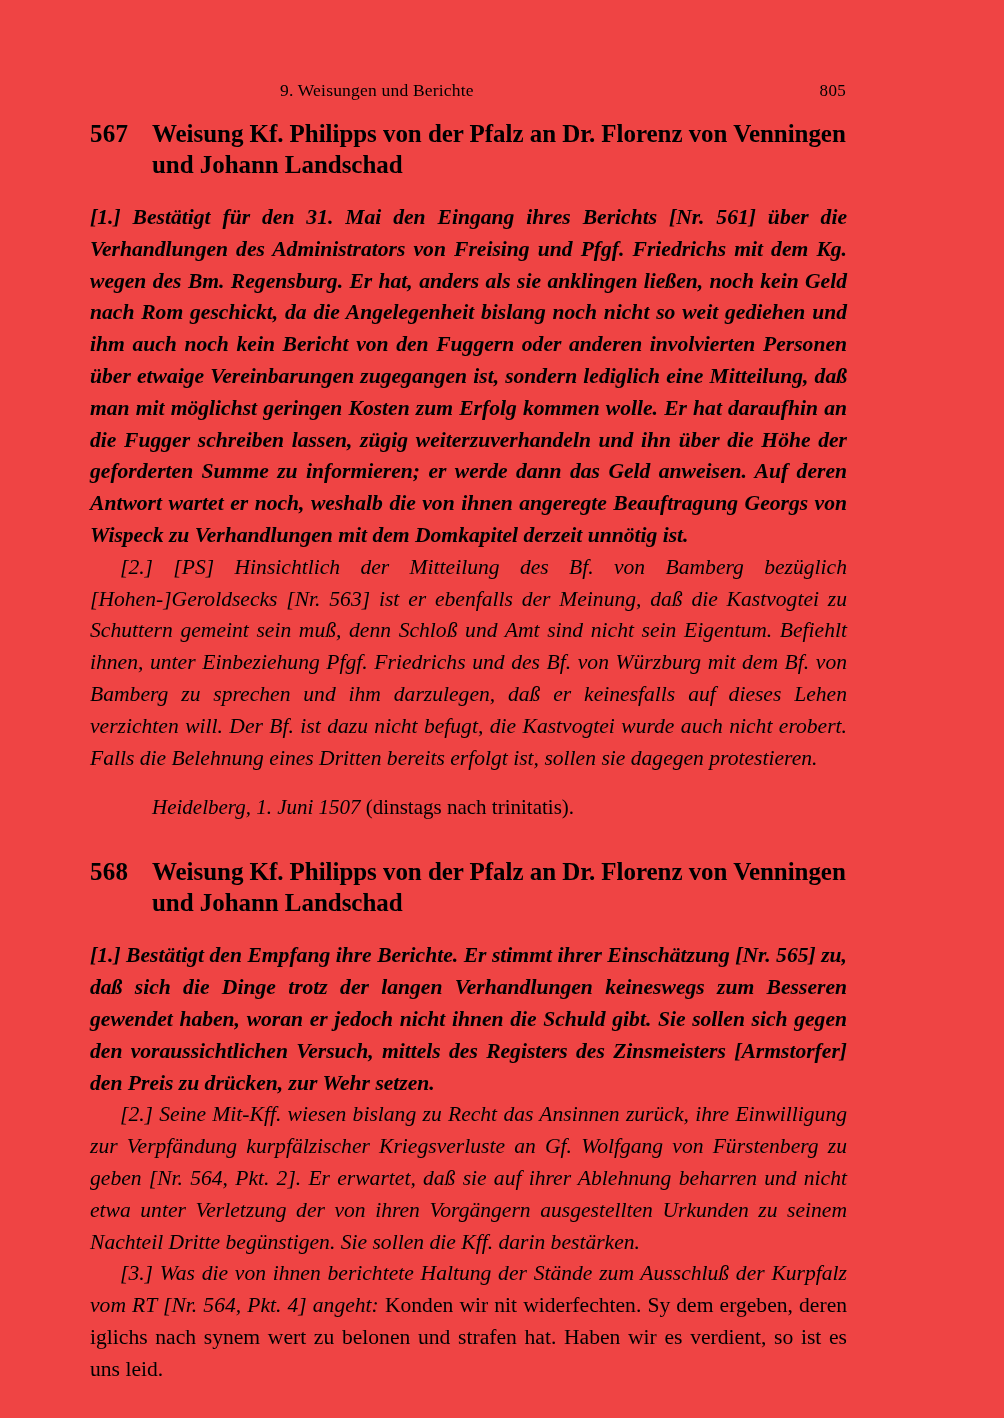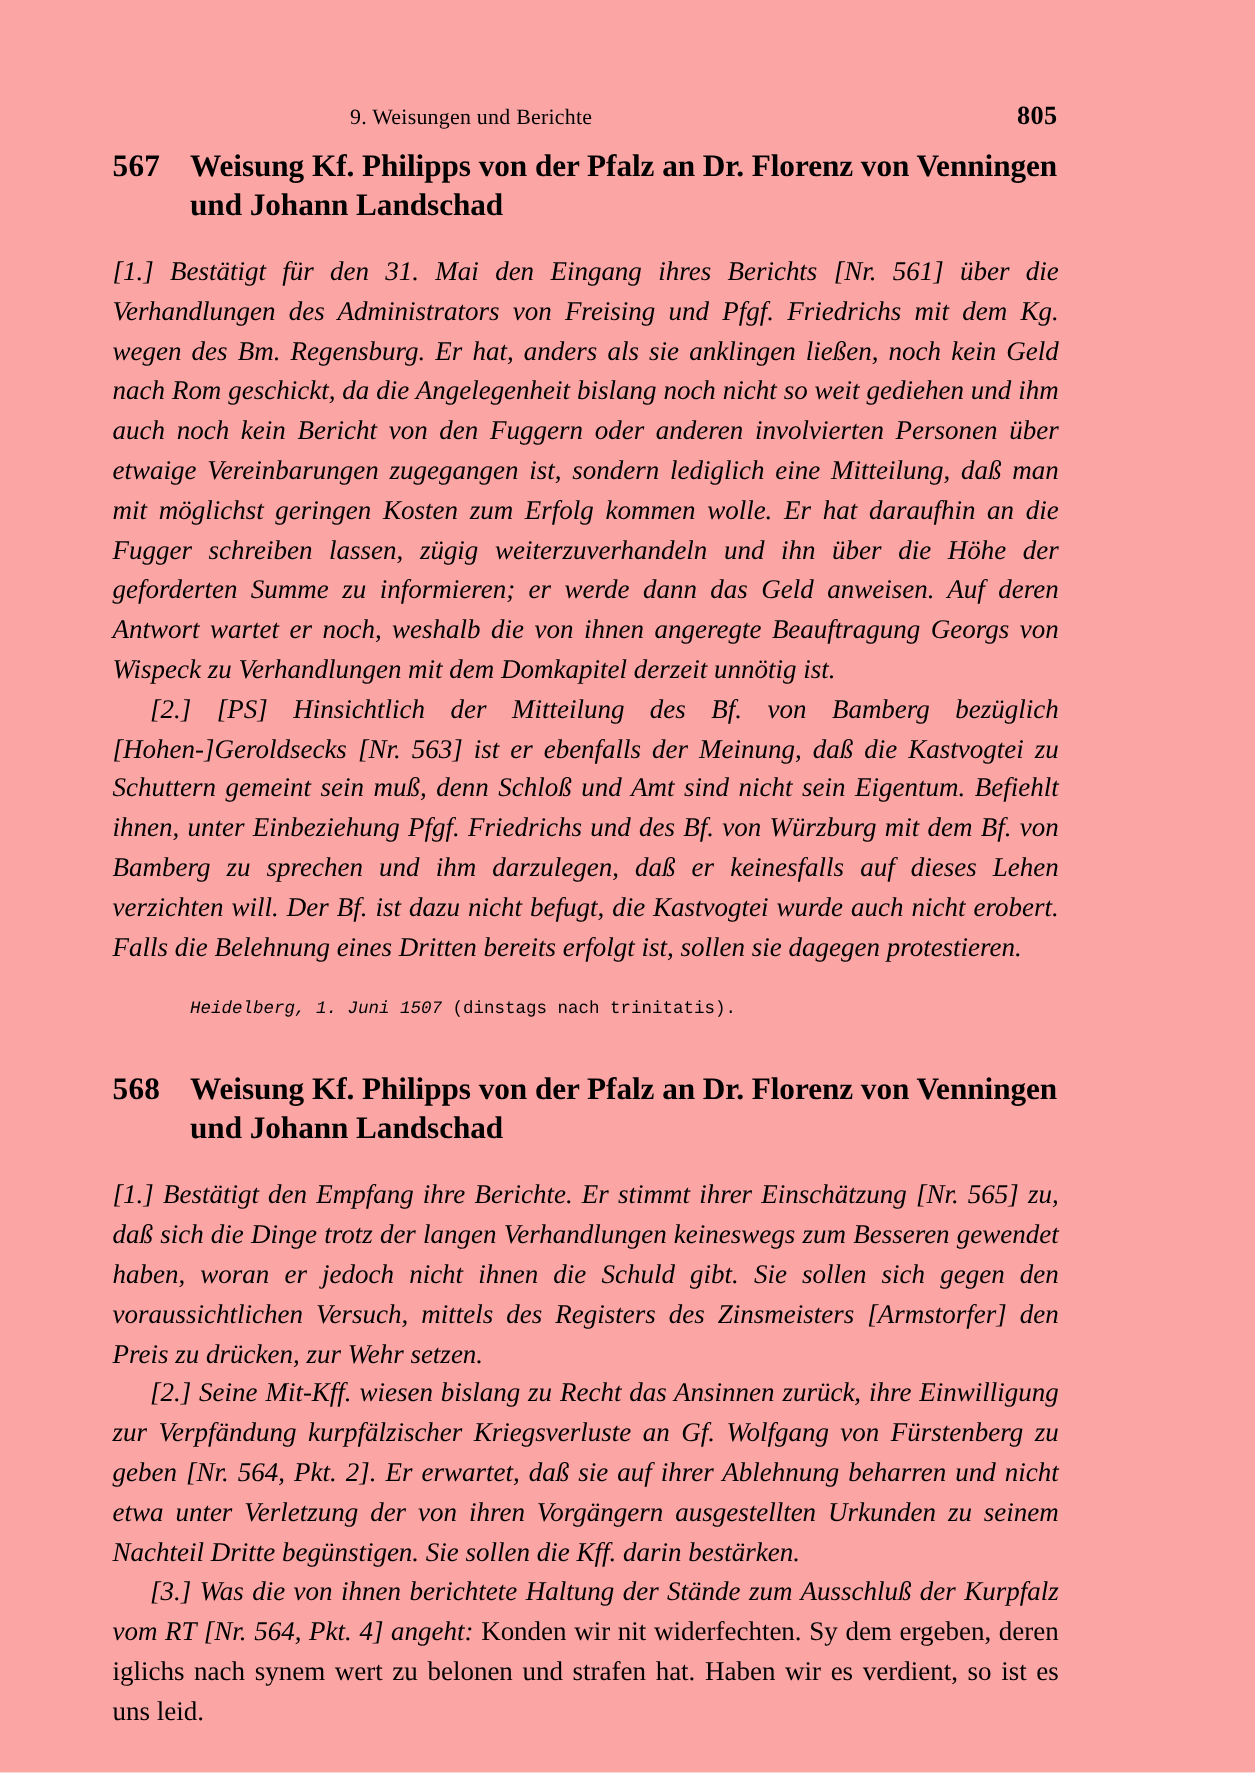--- a/index.html
+++ b/index.html
@@ -8,21 +8,21 @@
     background: #ffffff;
   }
   body {
     font-family: "Liberation Serif", "DejaVu Serif", serif;
     color: #000000;
   }
   .page {
     position: relative;
     width: 1004px;
     height: 1418px;
-    background: #fca5a5;
+    background: #ef4444;
     overflow: hidden;
     box-sizing: border-box;
   }
 
   
   .running-head {
     position: absolute;
     left: 90px;
     top: 80px;
     width: 756px;
@@ -31,23 +31,22 @@
     align-items: baseline;
   }
   .running-head-title {
     font-size: 17.5px;
     letter-spacing: 0.2px;
     margin-left: 190px;
     white-space: nowrap;
   }
   .running-head-pageno {
     margin-left: auto;
-    font-size: 21px;
+    font-size: 17px;
     letter-spacing: 0.3px;
-    font-weight: bold;
   }
 
   
   .column {
     position: absolute;
     left: 90px;
     top: 118px;
     width: 757px;
   }
 
@@ -77,35 +76,35 @@
     font-style: italic;
     font-size: 21.6px;
     line-height: 31.8px;
     text-align: justify;
     text-justify: inter-word;
     margin: 0;
     hyphens: manual;
   }
   .regest.first {
     margin-top: 22px;
+    font-weight: bold;
   }
   .regest.indented {
     text-indent: 30px;
   }
   .regest .roman {
     font-style: normal;
   }
 
   
   .source-block {
     margin-top: 19px;
     margin-left: 62px;
-    font-size: 14px;
+    font-size: 21px;
     line-height: 29px;
-    font-family: Liberation Mono, monospace;
   }
   .source-line {
     font-style: italic;
     white-space: normal;
   }
   .source-line .roman {
     font-style: normal;
   }
 
   .gap-after-source { height: 34px; }

